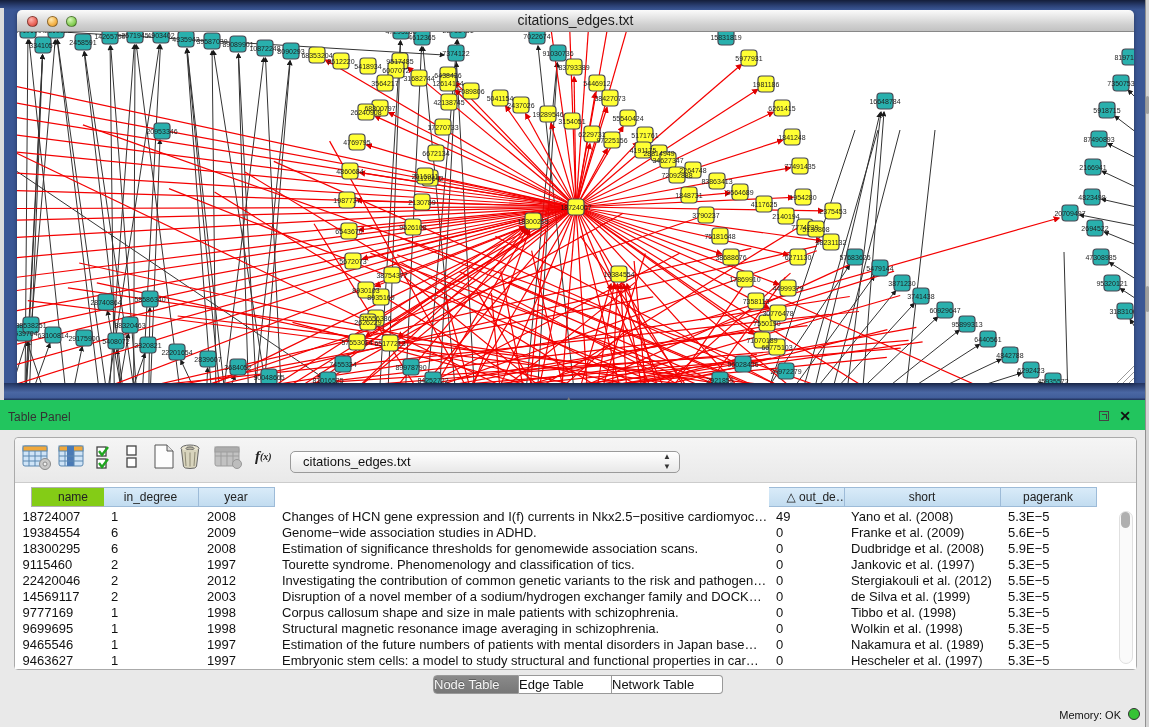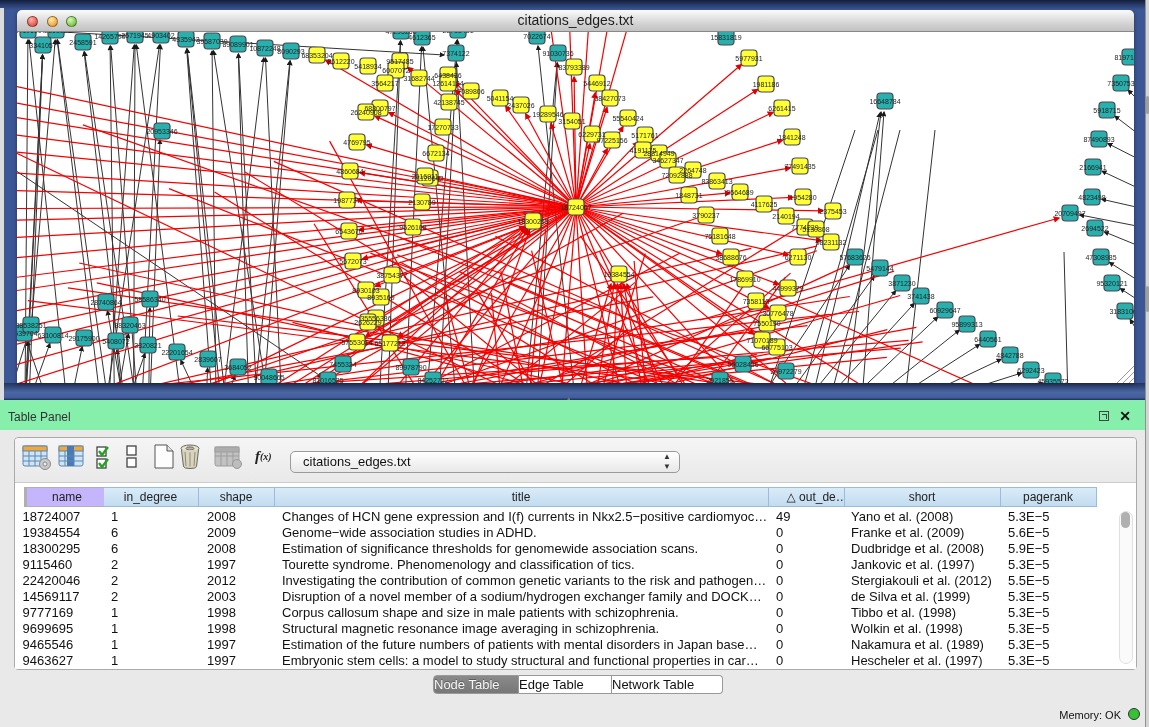--- a/index.html
+++ b/index.html
@@ -16,21 +16,21 @@
 #titlebar{position:absolute;left:0;top:0;width:100%;height:22px;border-radius:5px 5px 0 0;
  background:linear-gradient(#fbfbfb,#d0d0d0 70%,#c2c2c2);border-bottom:1px solid #888}
 #titlebar .tl{position:absolute;top:5.5px;width:11px;height:11px;border-radius:50%;border:1px solid rgba(0,0,0,.4)}
 #t1{left:10px;background:radial-gradient(circle at 35% 30%,#ffb3ae,#ec6b60 55%,#d03c30)}
 #t2{left:29.5px;background:radial-gradient(circle at 35% 30%,#ffe9b0,#f5b74f 55%,#e1952c)}
 #t3{left:49px;background:radial-gradient(circle at 35% 30%,#d6f8b8,#8fd460 55%,#62b52e)}
 #wtitle{position:absolute;left:0;right:0;top:2px;text-align:center;font-size:14px;color:#1d1d1d}
 #canvas{position:absolute;left:0;top:22px;width:1117px;height:351px;background:#fff;overflow:hidden}
 #caret{position:absolute;left:567px;top:395px;color:#777;font-size:7px;font-weight:bold}
 
-#tpbar{position:absolute;left:0;top:400px;width:1145px;height:30px;background:#86efac}
+#tpbar{position:absolute;left:0;top:400px;width:1145px;height:30px;background:#22c55e}
 #tpbar span{position:absolute;left:8px;top:10px;font-size:12px;color:#333}
 #tpfloat{position:absolute;right:36px;top:11px;width:10px;height:10px;border:1.2px solid #444}
 #tpfloat:before{content:"";position:absolute;left:2px;top:2px;width:4px;height:4px;border-top:1.2px solid #444;border-right:1.2px solid #444}
 #tpx{position:absolute;right:14px;top:8px;font-size:14px;font-weight:bold;color:#111}
 #panel{position:absolute;left:14px;top:437px;width:1123px;height:233px;background:#fff;
  border:1px solid #aaa;border-radius:4px}
 #toolbar{position:absolute;left:0;top:0;width:100%;height:45px;background:linear-gradient(#f5f5f5,#e9e9e9);border-bottom:1px solid #ccc;border-radius:4px 4px 0 0}
 .sel{position:absolute;left:275px;top:13px;width:390px;height:22px;border:1px solid #9a9a9a;border-radius:5px;
  background:linear-gradient(#fff,#e8e8e8);font-size:13px;color:#111;line-height:20px;padding-left:12px}
 .sel .ud{position:absolute;right:8px;top:0;font-size:8px;color:#333;line-height:10px;text-align:center}
@@ -649,24 +649,23 @@
  <path d="M200 20h24M206 16v14M212 16v14M218 16v14" stroke="#9d9d9d" fill="none"></path>
  <circle cx="222" cy="28" r="4.5" fill="#bdbdbd" stroke="#989898"></circle>
  <text x="240" y="25" font-family="Liberation Serif,serif" font-size="15" font-style="italic" font-weight="bold" fill="#222">f</text>
  <text x="245" y="24" font-family="Liberation Serif,serif" font-size="10" font-style="italic" font-weight="bold" fill="#222">(x)</text>
 </g>
       </svg>
   <div class="sel">citations_edges.txt<div class="ud">▲<br>▼</div></div>
  </div>
  <div id="tbl">
   <div id="thead">
-   <div class="th" style="left:5px;width:85px;border-left:3px solid #a21caf;background:#c4b5fd;border-color:#b0b0b0">name</div>
+   <div class="th" style="left:12px;width:85px;border-left:1px solid #a21caf;background:#84cc16;border-color:#b0b0b0">name</div>
    <div class="th" style="left:85px;width:95px">in_degree</div>
-   <div class="th" style="left:180px;width:76px">shape</div>
-   <div class="th" style="left:256px;width:494px">title</div>
+   <div class="th" style="left:180px;width:76px">year</div>
    <div class="th" style="left:750px;width:76px;text-align:left;padding-left:18px">△ out_de…</div>
    <div class="th" style="left:826px;width:156px">short</div>
    <div class="th" style="left:982px;width:96px">pagerank</div>
   </div>
   <div id="rows">
 <div class="tr">
           <div class="c0">18724007</div>
           <div class="c1">1</div>
           <div class="c2">2008</div>
           <div class="c3">Changes of HCN gene expression and I(f) currents in Nkx2.5−positive cardiomyoc…</div>

